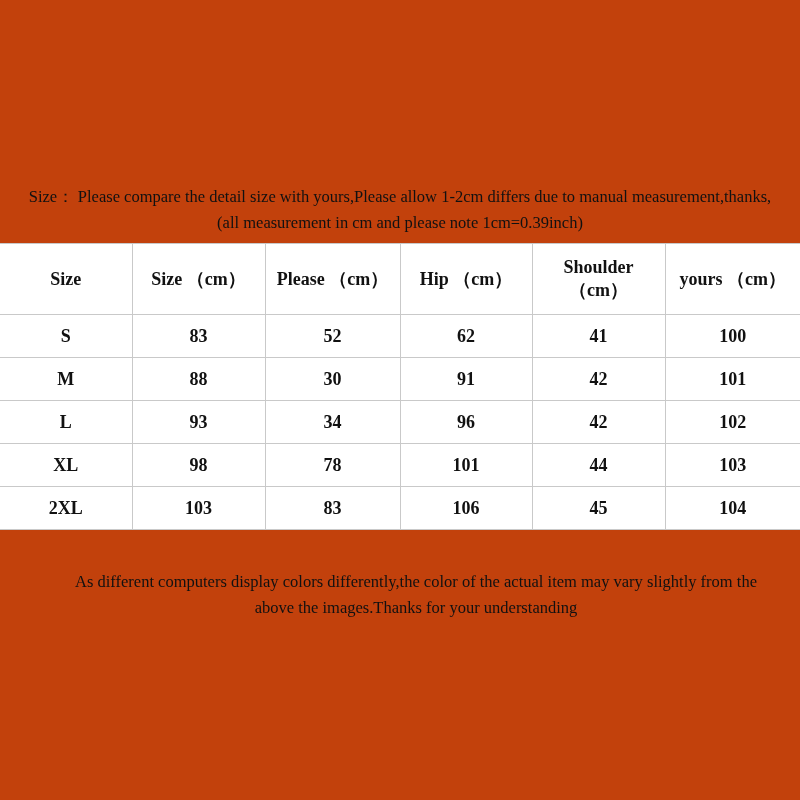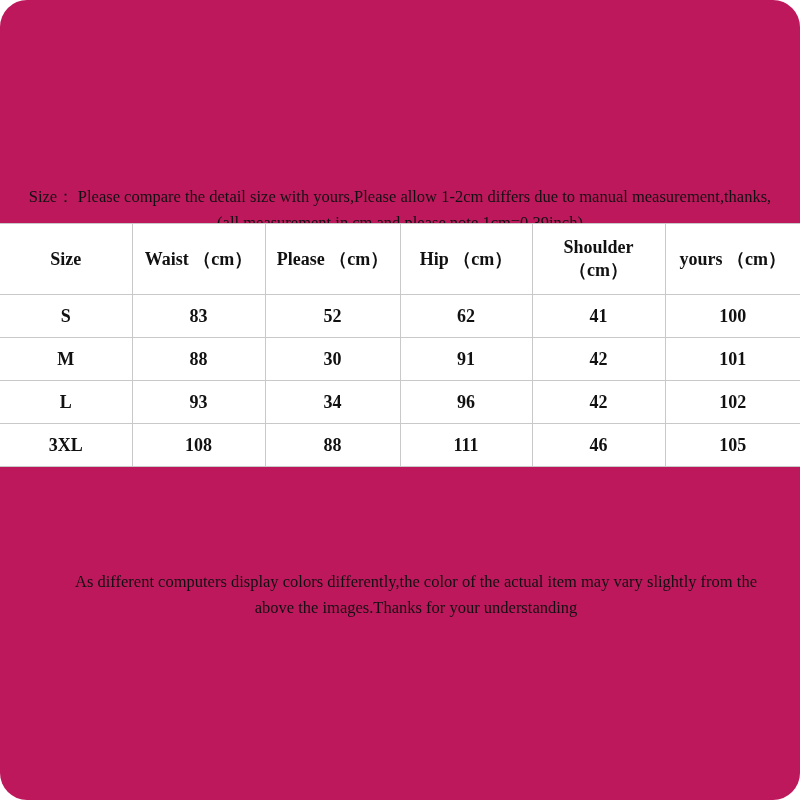--- a/index.html
+++ b/index.html
@@ -1,39 +1,38 @@
 <!DOCTYPE html>
 <html><head>
 <meta charset="utf-8">
 <style>
   html, body { margin: 0; padding: 0; background: #ffffff; }
   .canvas {
     position: relative;
     width: 800px;
     height: 800px;
-    background: #be185d;
+    background: #c2410c;
     font-family: "Liberation Serif", serif;
     color: #111111;
     overflow: hidden;
-    border-radius: 27px;
   }
   .note {
     position: absolute;
     left: 22px;
     right: 22px;
     text-align: center;
     font-size: 16.5px;
     line-height: 26px;
     color: #111111;
   }
   .note-top { top: 184px; }
   .note-bottom { top: 569px; margin-left: 32px; }
   table.size-chart {
     position: absolute;
-    top: 223px;
+    top: 243px;
     left: 0;
     width: 800px;
     border-collapse: collapse;
     table-layout: fixed;
   }
   table.size-chart th,
   table.size-chart td {
     border-top: 1px solid #c9c9c9;
     border-bottom: 1px solid #c9c9c9;
     border-right: 1px solid #c9c9c9;
@@ -63,21 +62,21 @@
       <col style="width:132px">
       <col style="width:133px">
       <col style="width:135px">
       <col style="width:132px">
       <col style="width:133px">
       <col style="width:135px">
     </colgroup>
     <thead>
       <tr>
         <th>Size</th>
-        <th>Waist （cm）</th>
+        <th>Size （cm）</th>
         <th>Please （cm）</th>
         <th>Hip （cm）</th>
         <th>Shoulder （cm）</th>
         <th>yours （cm）</th>
       </tr>
     </thead>
     <tbody>
         <tr>
           <td>S</td>
           <td>83</td>
@@ -96,25 +95,33 @@
         </tr>
         <tr>
           <td>L</td>
           <td>93</td>
           <td>34</td>
           <td>96</td>
           <td>42</td>
           <td>102</td>
         </tr>
         <tr>
-          <td>3XL</td>
-          <td>108</td>
-          <td>88</td>
-          <td>111</td>
-          <td>46</td>
-          <td>105</td>
+          <td>XL</td>
+          <td>98</td>
+          <td>78</td>
+          <td>101</td>
+          <td>44</td>
+          <td>103</td>
+        </tr>
+        <tr>
+          <td>2XL</td>
+          <td>103</td>
+          <td>83</td>
+          <td>106</td>
+          <td>45</td>
+          <td>104</td>
         </tr>
       </tbody>
   </table>
 
   <div class="note note-bottom">As different computers display colors differently,the color of the actual item may vary slightly from the above the images.Thanks for your understanding</div>
 
 </div>
 
 </body></html>

